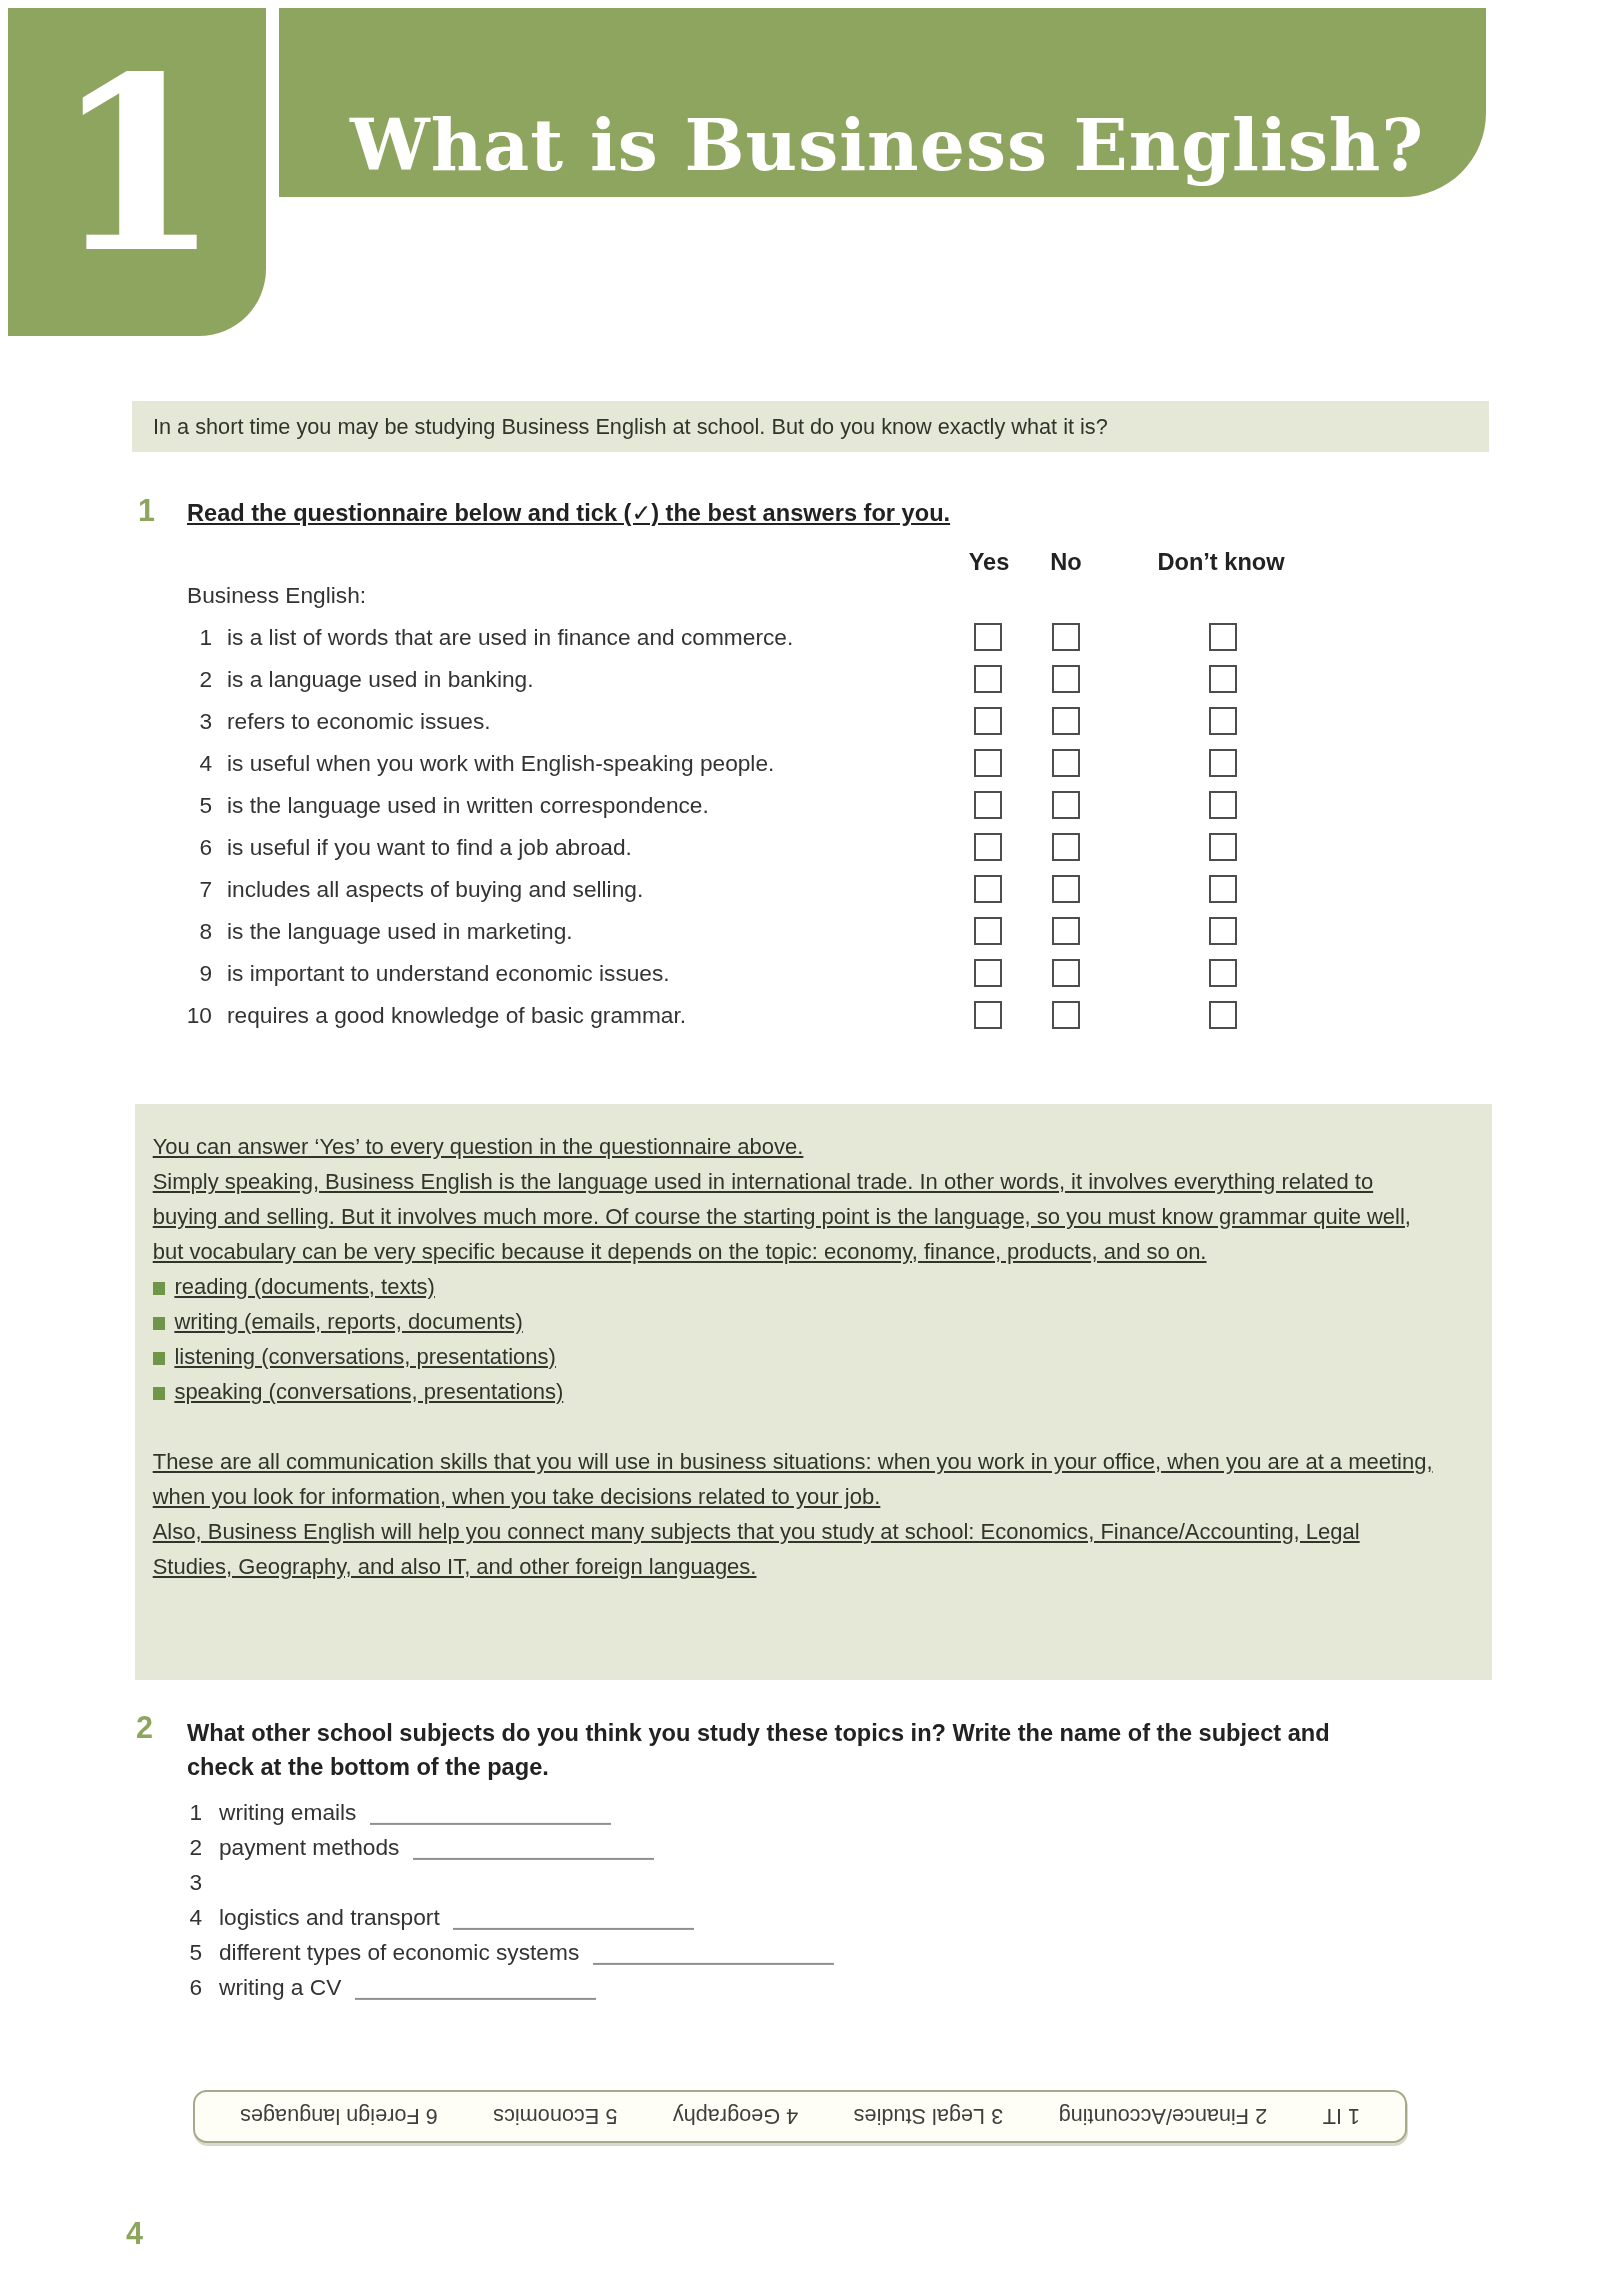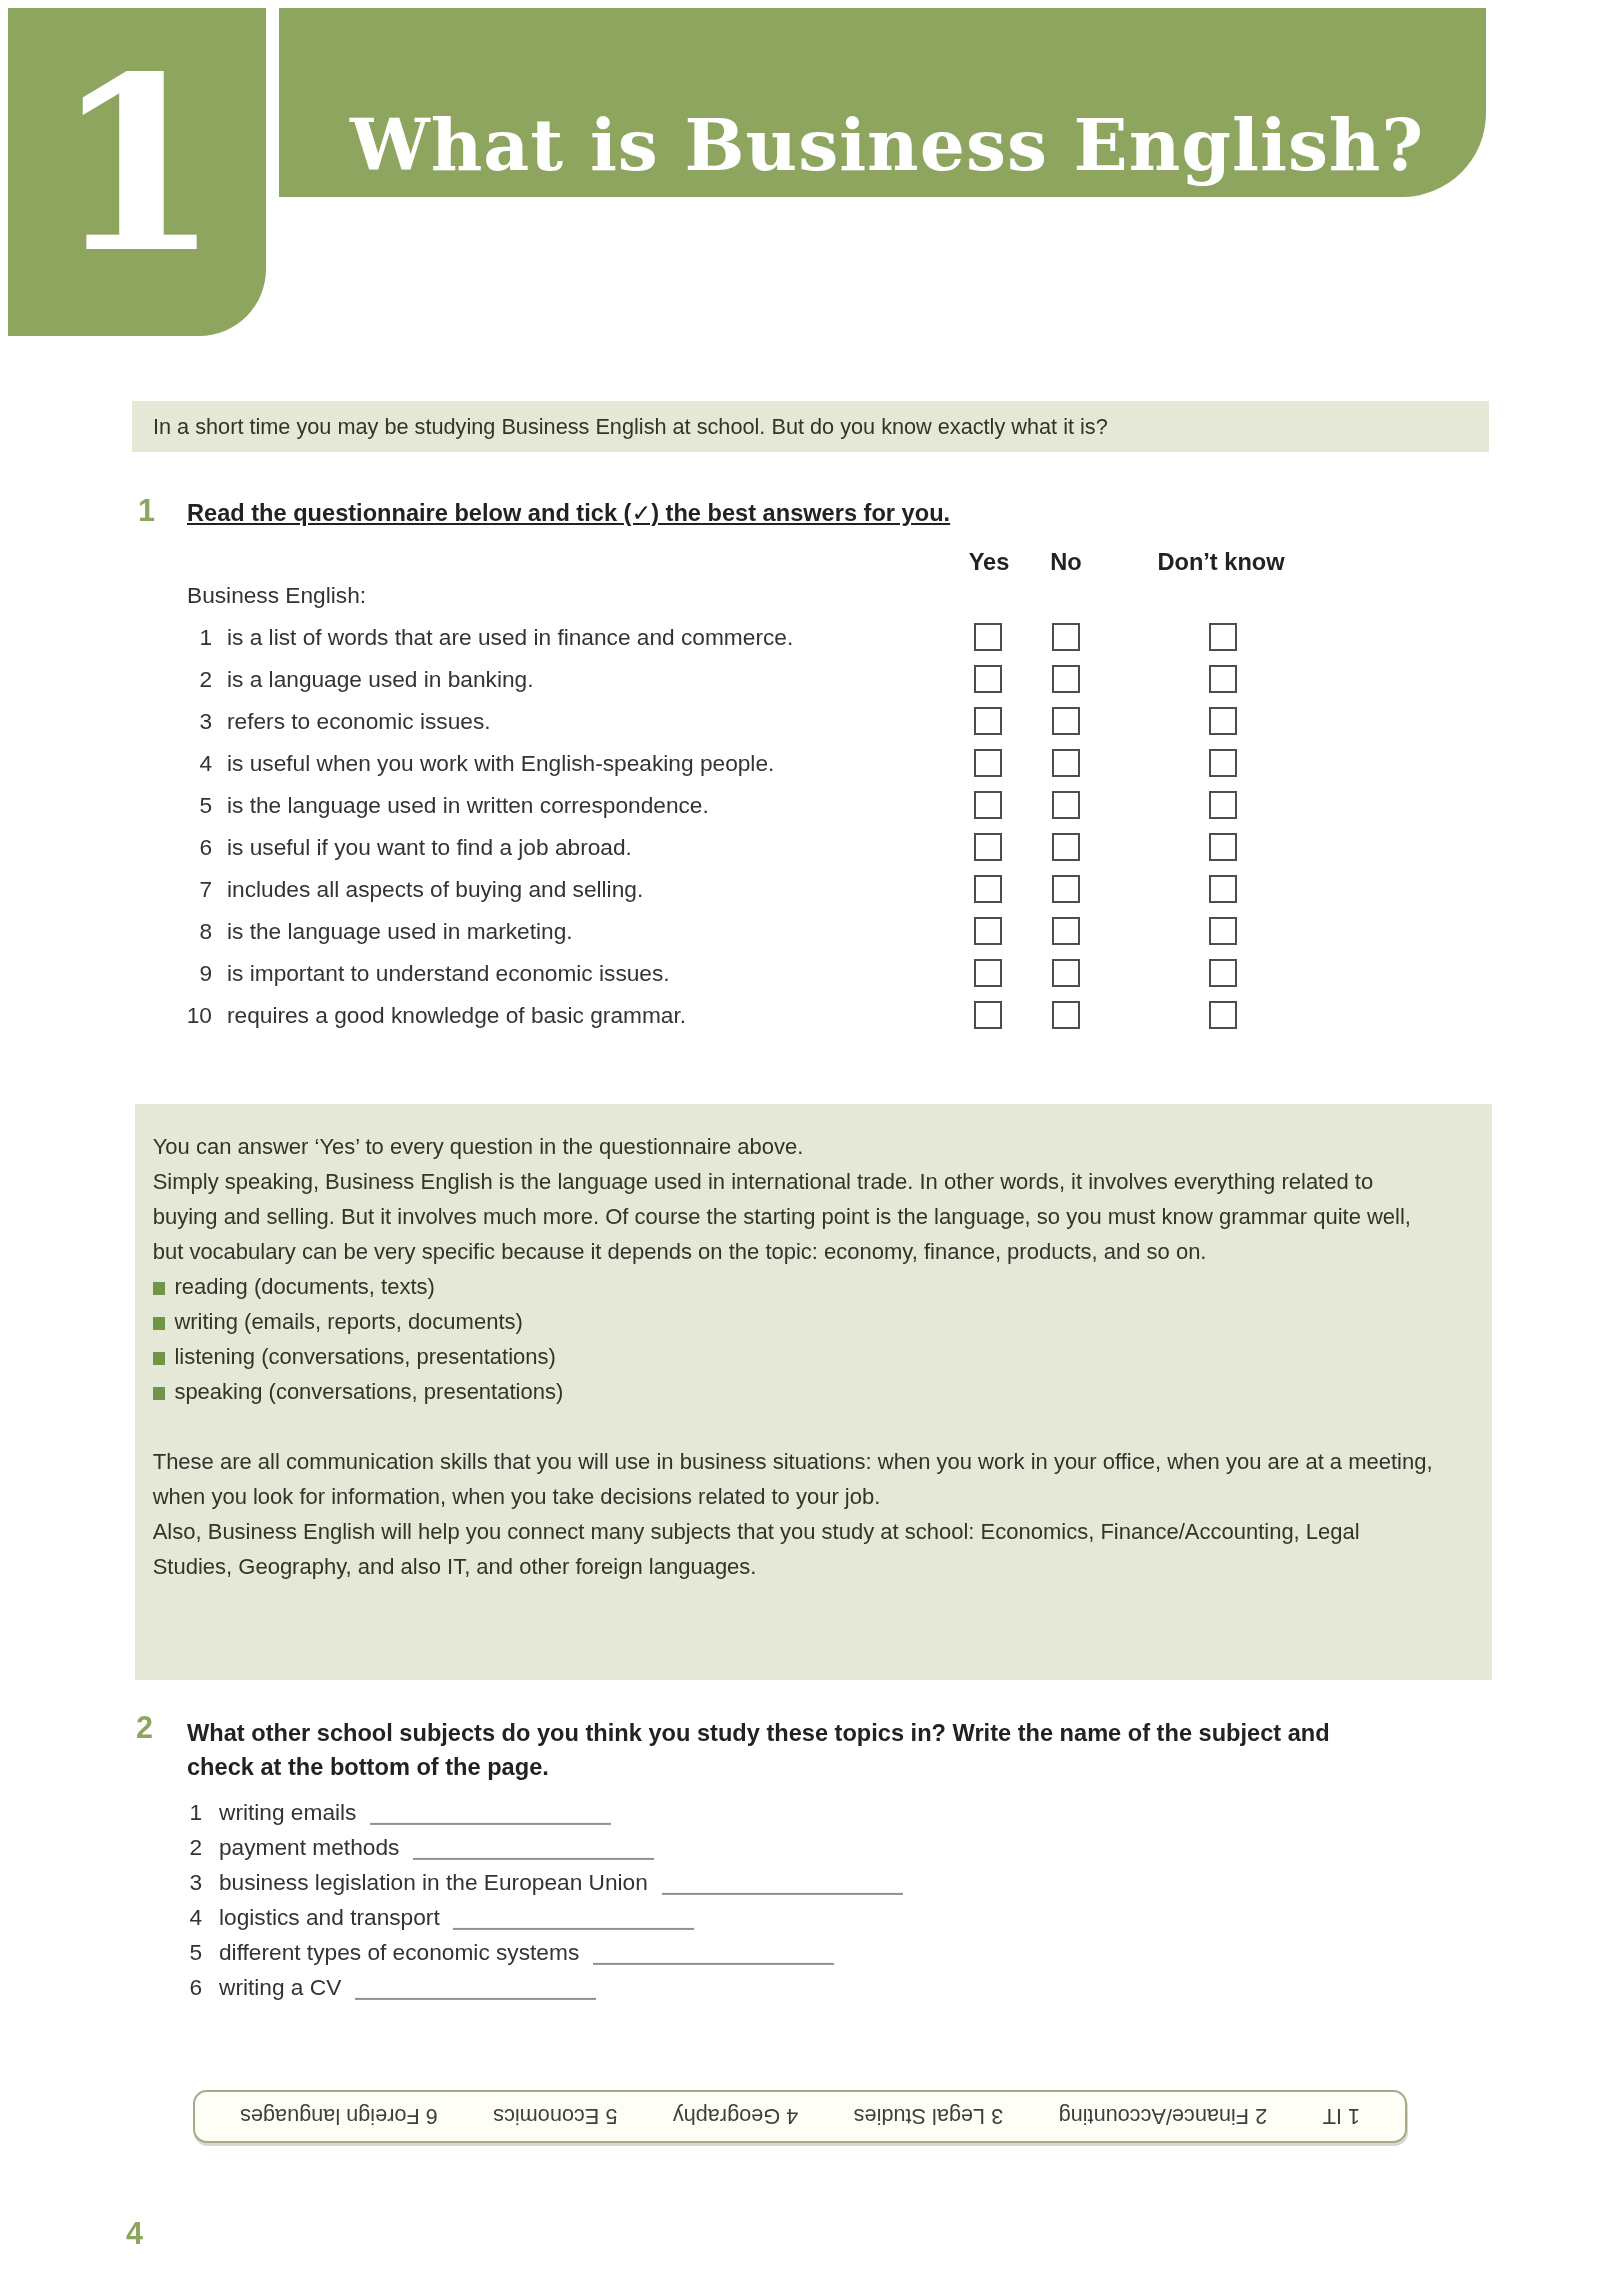--- a/index.html
+++ b/index.html
@@ -66,21 +66,21 @@
   .cb{
     position:absolute;top:1px;width:23.6px;height:23.6px;
     border:2px solid #4d4d4d;background:#ffffff;
   }
   .cb1{left:974px;} .cb2{left:1052px;} .cb3{left:1209px;}
   
   .info-box{
     position:absolute;left:135px;top:1104px;width:1357px;height:576px;
     background:#e5e8d7;box-sizing:border-box;
     padding:24.6px 39px 0 17.7px;overflow:hidden;
-    font-size:22px;line-height:35px;color:#30352a;
+    font-size:22px;line-height:35px;color:#30352a;text-decoration:underline;
   }
   .info-box p{margin:0;max-width:1281px;}
   .bullet-row{display:flex;align-items:baseline;}
   .bullet-sq{
     width:12.8px;height:12.8px;background:#6e9646;flex:0 0 12.8px;
     margin-right:8.9px;transform:translateY(1px);display:inline-block;
   }
   .gap-line{height:35px;}
   
   .ex2-num{left:136px;top:1712px;}
@@ -272,21 +272,20 @@
       <span class="e2-line"><span>writing emails</span><span class="write-blank"></span></span>
     </div>
 
     <div class="e2-row">
       <span class="e2-num">2</span>
       <span class="e2-line"><span>payment methods</span><span class="write-blank"></span></span>
     </div>
 
     <div class="e2-row">
       <span class="e2-num">3</span>
-      <span class="e2-line"><span>business legislation in the European Union</span><span class="write-blank"></span></span>
     </div>
 
     <div class="e2-row">
       <span class="e2-num">4</span>
       <span class="e2-line"><span>logistics and transport</span><span class="write-blank"></span></span>
     </div>
 
     <div class="e2-row">
       <span class="e2-num">5</span>
       <span class="e2-line"><span>different types of economic systems</span><span class="write-blank"></span></span>

